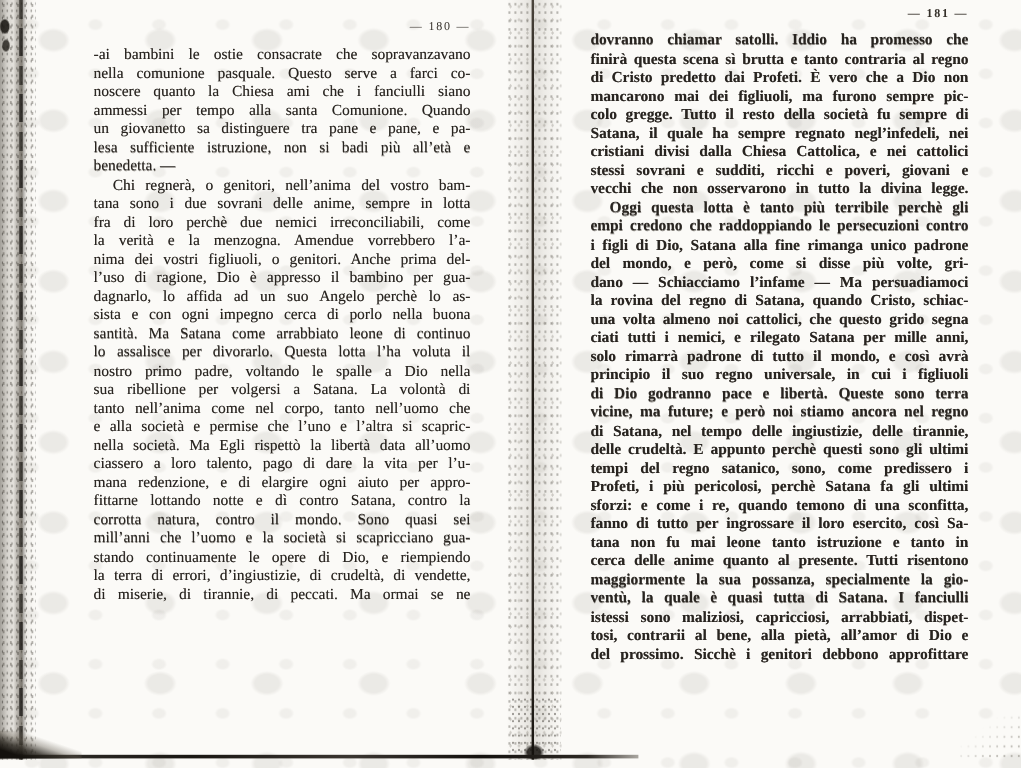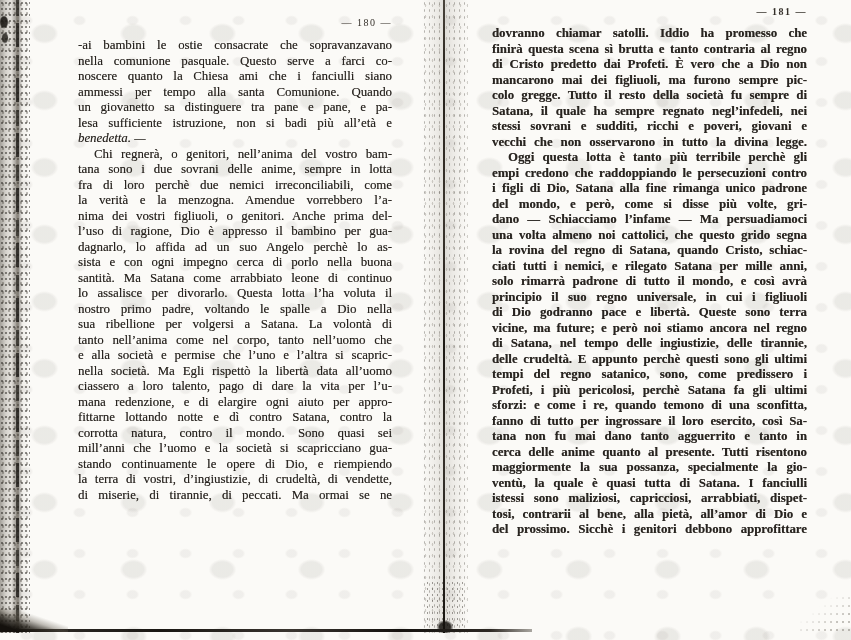--- a/index.html
+++ b/index.html
@@ -22,21 +22,21 @@
   }
   .page-left .page-header{margin-bottom:7px;}
   .page-right .page-header{margin-bottom:6px;}
   .text-column{width:100%;}
   .line{
     font-size:12.8px;line-height:15.5px;height:15.5px;overflow:hidden;
     text-align:justify;text-align-last:justify;
     color:#282420;text-shadow:0.2px 0.2px 0.35px rgba(48,42,34,0.55);
   }
   .line.indent{text-indent:16px;}
-  .line.nojust{text-align-last:left;font-style:italic;}
+  .line.nojust{text-align-last:left;}
 
   
   .edge-left{
     position:absolute;left:0;top:0;width:30px;height:633px;
     background-image:
       radial-gradient(rgba(35,32,27,0.50) 22%, transparent 30%),
       radial-gradient(rgba(60,55,47,0.38) 18%, transparent 26%),
       linear-gradient(90deg, rgba(75,70,60,0.50) 0px, rgba(135,128,116,0.32) 6px,
         rgba(165,158,146,0.26) 11px, rgba(95,88,77,0.48) 15px, rgba(45,41,35,0.55) 18px,
         rgba(175,168,156,0.18) 22px, rgba(215,210,200,0.08) 27px, rgba(255,255,255,0) 30px);
@@ -132,55 +132,56 @@
         <div class="line">sua ribellione per volgersi a Satana. La volontà di</div>
         <div class="line">tanto nell’anima come nel corpo, tanto nell’uomo che</div>
         <div class="line">e alla società e permise che l’uno e l’altra si scapric-</div>
         <div class="line">nella società. Ma Egli rispettò la libertà data all’uomo</div>
         <div class="line">ciassero a loro talento, pago di dare la vita per l’u-</div>
         <div class="line">mana redenzione, e di elargire ogni aiuto per appro-</div>
         <div class="line">fittarne lottando notte e dì contro Satana, contro la</div>
         <div class="line">corrotta natura, contro il mondo. Sono quasi sei</div>
         <div class="line">mill’anni che l’uomo e la società si scapricciano gua-</div>
         <div class="line">stando continuamente le opere di Dio, e riempiendo</div>
-        <div class="line">la terra di vostri, d’ingiustizie, di crudeltà, di vendette,</div>
+        <div class="line">la terra di errori, d’ingiustizie, di crudeltà, di vendette,</div>
         <div class="line">di miserie, di tirannie, di peccati. Ma ormai se ne</div>
       </div>
   </div>
 
   <div class="page page-right">
     <div class="page-header">— 181 —</div>
     <div class="text-column">
         <div class="line">dovranno chiamar satolli. Iddio ha promesso che</div>
         <div class="line">finirà questa scena sì brutta e tanto contraria al regno</div>
         <div class="line">di Cristo predetto dai Profeti. È vero che a Dio non</div>
         <div class="line">mancarono mai dei figliuoli, ma furono sempre pic-</div>
         <div class="line">colo gregge. Tutto il resto della società fu sempre di</div>
         <div class="line">Satana, il quale ha sempre regnato negl’infedeli, nei</div>
+        <div class="line">cristiani divisi dalla Chiesa Cattolica, e nei cattolici</div>
         <div class="line">stessi sovrani e sudditi, ricchi e poveri, giovani e</div>
         <div class="line">vecchi che non osservarono in tutto la divina legge.</div>
         <div class="line indent">Oggi questa lotta è tanto più terribile perchè gli</div>
         <div class="line">empi credono che raddoppiando le persecuzioni contro</div>
         <div class="line">i figli di Dio, Satana alla fine rimanga unico padrone</div>
         <div class="line">del mondo, e però, come si disse più volte, gri-</div>
         <div class="line">dano — Schiacciamo l’infame — Ma persuadiamoci</div>
+        <div class="line">la rovina del regno di Satana, quando Cristo, schiac-</div>
         <div class="line">una volta almeno noi cattolici, che questo grido segna</div>
-        <div class="line">la rovina del regno di Satana, quando Cristo, schiac-</div>
         <div class="line">ciati tutti i nemici, e rilegato Satana per mille anni,</div>
         <div class="line">solo rimarrà padrone di tutto il mondo, e così avrà</div>
         <div class="line">principio il suo regno universale, in cui i figliuoli</div>
         <div class="line">di Dio godranno pace e libertà. Queste sono terra</div>
         <div class="line">vicine, ma future; e però noi stiamo ancora nel regno</div>
         <div class="line">di Satana, nel tempo delle ingiustizie, delle tirannie,</div>
         <div class="line">delle crudeltà. E appunto perchè questi sono gli ultimi</div>
         <div class="line">tempi del regno satanico, sono, come predissero i</div>
         <div class="line">Profeti, i più pericolosi, perchè Satana fa gli ultimi</div>
         <div class="line">sforzi: e come i re, quando temono di una sconfitta,</div>
         <div class="line">fanno di tutto per ingrossare il loro esercito, così Sa-</div>
-        <div class="line">tana non fu mai dano tanto agguerrito e tanto in</div>
+        <div class="line">tana non fu mai leone tanto istruzione e tanto in</div>
         <div class="line">cerca delle anime quanto al presente. Tutti risentono</div>
         <div class="line">maggiormente la sua possanza, specialmente la gio-</div>
         <div class="line">ventù, la quale è quasi tutta di Satana. I fanciulli</div>
         <div class="line">istessi sono maliziosi, capricciosi, arrabbiati, dispet-</div>
         <div class="line">tosi, contrarii al bene, alla pietà, all’amor di Dio e</div>
         <div class="line">del prossimo. Sicchè i genitori debbono approfittare</div>
       </div>
   </div>
 
   <div class="bottom-line"></div>

